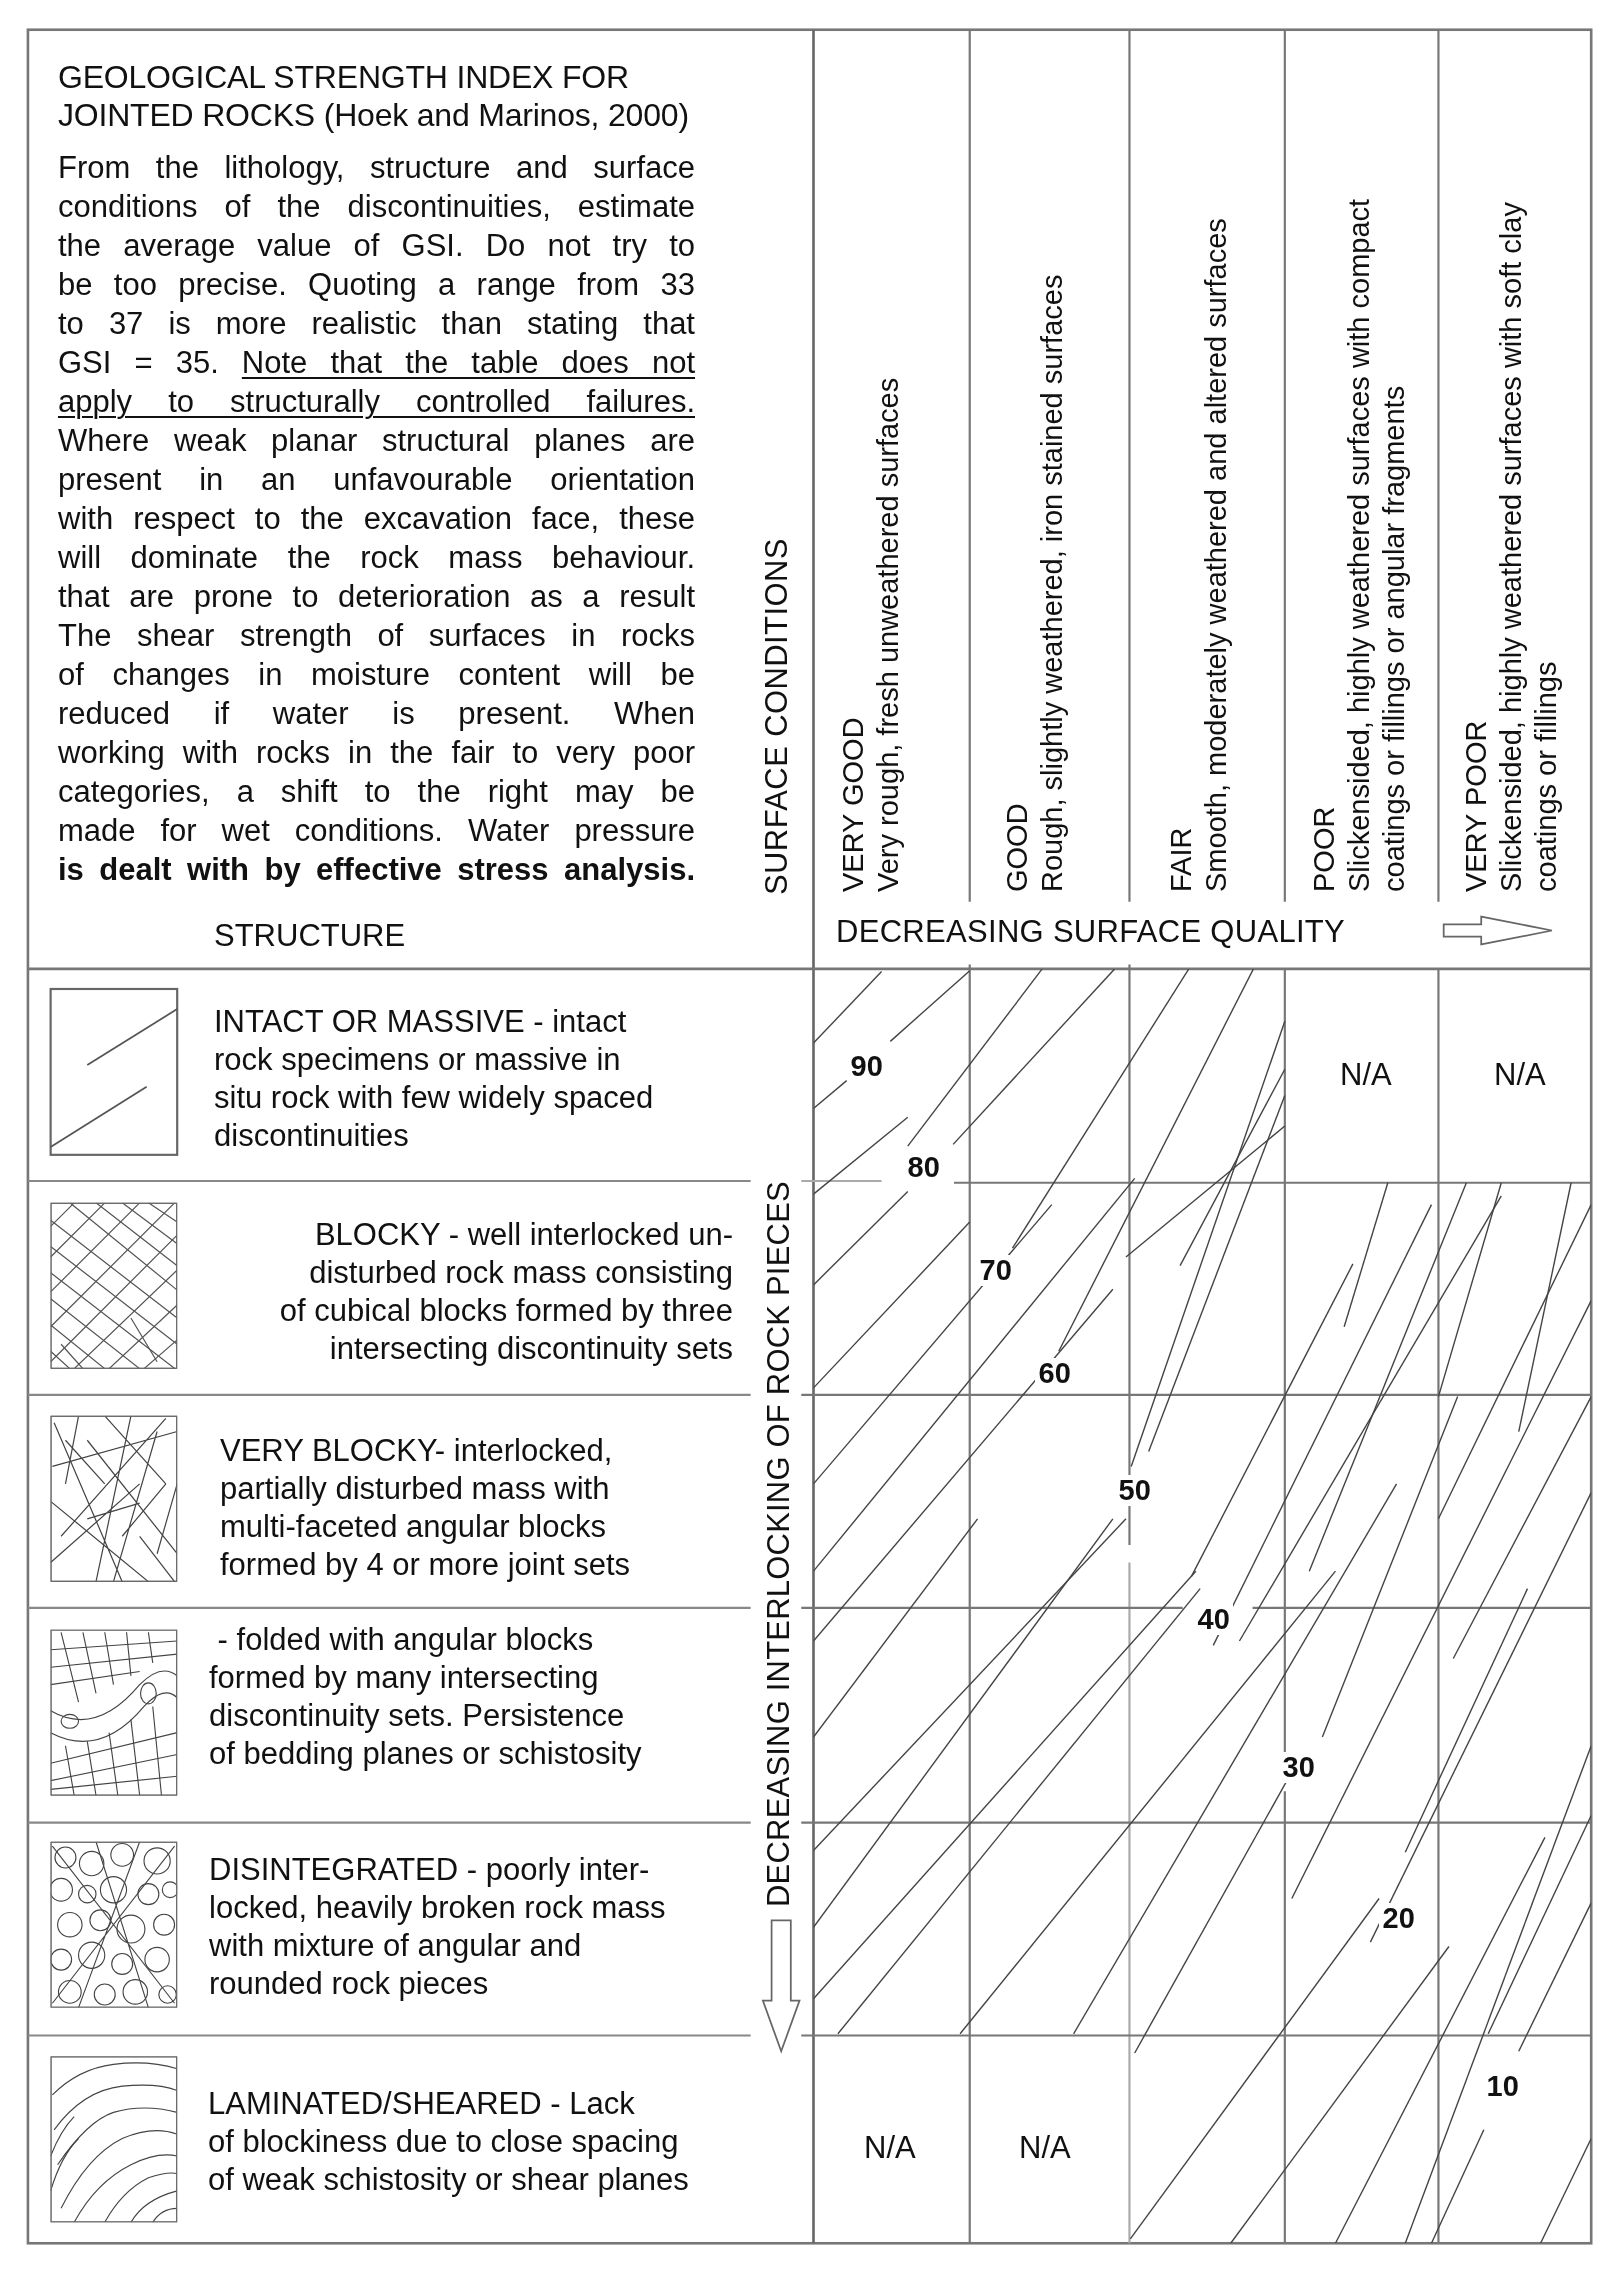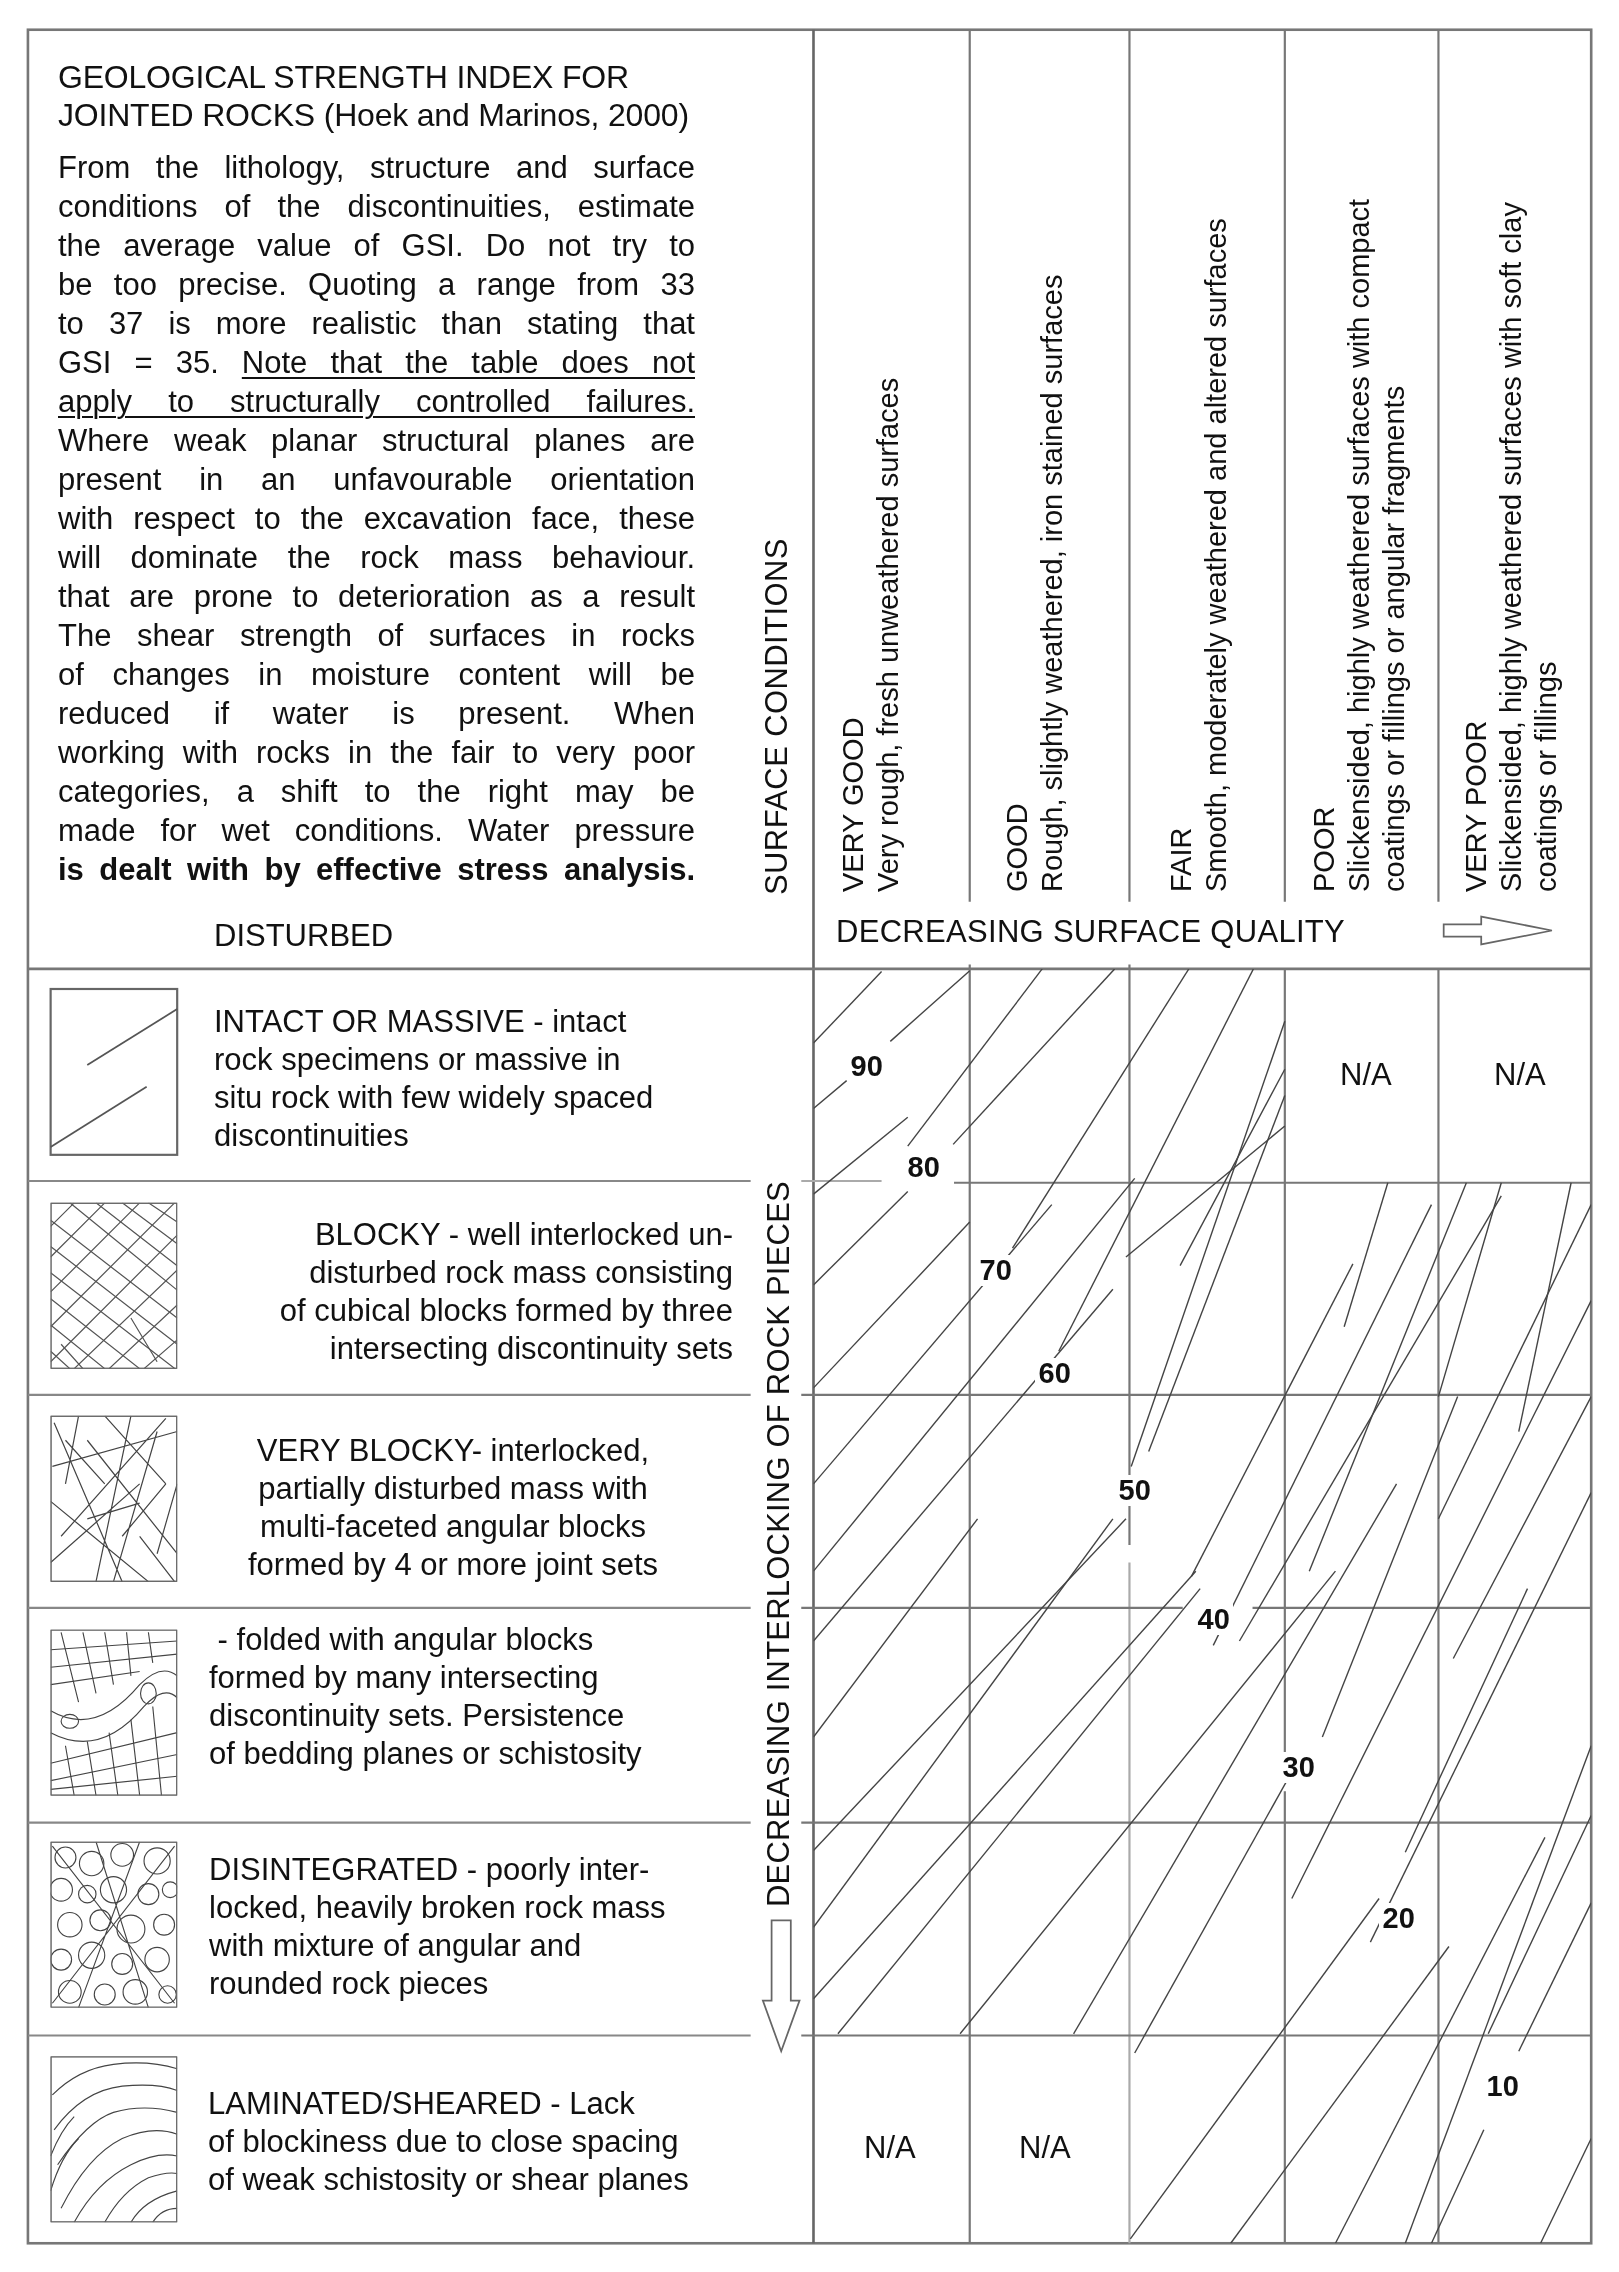--- a/index.html
+++ b/index.html
@@ -231,21 +231,21 @@
   <p>that are prone to deterioration as a result</p>
   <p>The shear strength of surfaces in rocks</p>
   <p>of changes in moisture content will be</p>
   <p>reduced if water is present.  When</p>
   <p>working with rocks in the fair to very poor</p>
   <p>categories, a shift to the right may be</p>
   <p>made  for wet conditions. Water pressure</p>
   <p style="text-align-last: justify; font-weight: bold;">is dealt with by effective stress analysis.</p>
 </div>
 
-<div class="abs structure-label">DISTURBED</div>
+<div class="abs structure-label">STRUCTURE</div>
 
 <div class="vtext surface-cond">SURFACE CONDITIONS</div>
 
 <div class="vtext col-head" style="left:836px; top:892px;">
   <div>VERY GOOD</div>
   <div>Very rough, fresh unweathered surfaces</div>
 </div>
 <div class="vtext col-head" style="left:1000px; top:892px;">
   <div>GOOD</div>
   <div>Rough, slightly weathered, iron stained surfaces</div>
@@ -274,21 +274,21 @@
   <div>rock specimens or massive in</div>
   <div>situ rock with few widely spaced</div>
   <div>discontinuities</div>
 </div>
 <div class="abs row-text" style="left:209px; top:1208px;text-align:right;">
   <div>BLOCKY - well interlocked un-</div>
   <div>disturbed rock mass consisting</div>
   <div>of cubical blocks formed by three</div>
   <div>intersecting discontinuity sets</div>
 </div>
-<div class="abs row-text" style="left:191px; top:1424px;text-align:center;">
+<div class="abs row-text" style="left:220px; top:1424px;">
   <div>VERY BLOCKY- interlocked,</div>
   <div>partially disturbed mass with</div>
   <div>multi-faceted angular blocks</div>
   <div>formed by 4 or more joint sets</div>
 </div>
 <div class="abs row-text" style="left:209px; top:1613px;">
   <div style="white-space:pre;"> - folded with angular blocks</div>
   <div>formed by many intersecting</div>
   <div>discontinuity sets. Persistence</div>
   <div>of bedding planes or schistosity</div>

